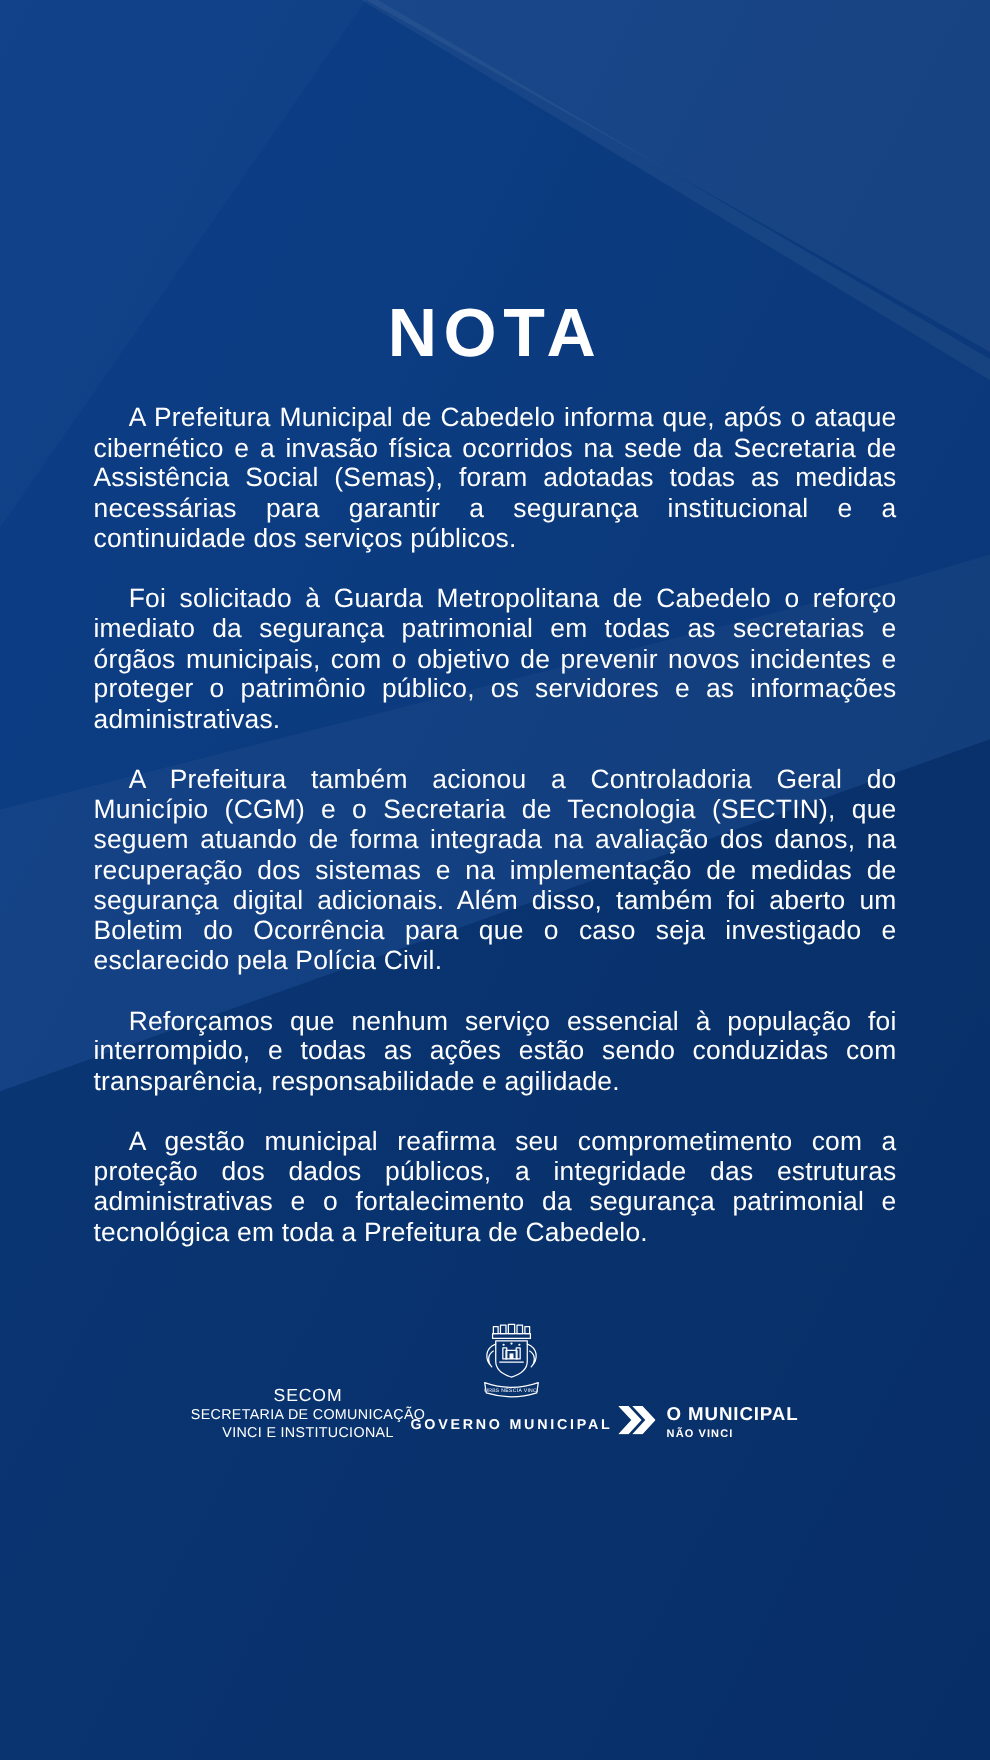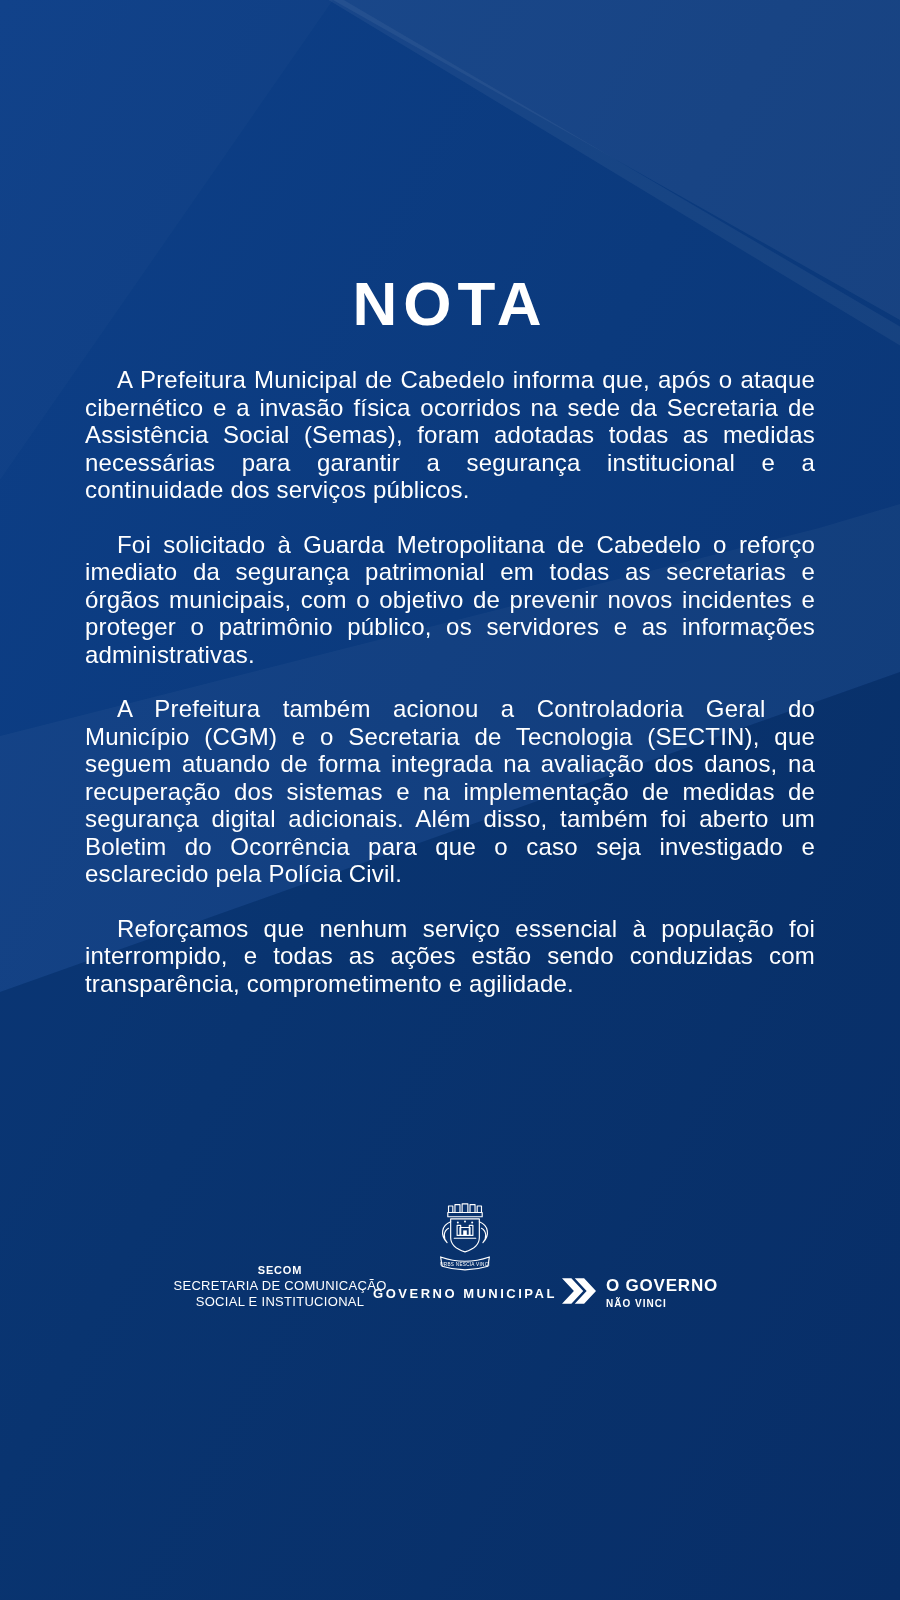--- a/index.html
+++ b/index.html
@@ -31,21 +31,21 @@
     margin:0 0 27px 0;
     font-size:24px;line-height:27.5px;letter-spacing:0.2px;
     text-align:justify;text-justify:inter-word;
     text-indent:32px;
   }
 
   .secom{
     position:absolute;left:120px;top:1262px;width:320px;
     text-align:center;line-height:16px;font-size:13px;letter-spacing:0.3px;
   }
-  .secom .secom-name{font-weight:bold;font-size:11px;letter-spacing:0.8px;text-align:center;}
+  .secom .secom-name{font-weight:normal;font-size:16px;letter-spacing:0.8px;text-align:center;}
 
   .brand{
     position:absolute;left:368px;top:1200px;width:194px;
     text-align:center;
   }
   .brand .city{font-weight:bold;font-size:27px;letter-spacing:2px;margin-top:2px;}
   .brand .gov{font-weight:bold;font-size:13px;letter-spacing:2.5px;margin-top:4px;}
 
   .slogan{
     position:absolute;left:562px;top:1276px;
@@ -68,27 +68,28 @@
   <div class="facet facet-edge"></div>
   <div class="facet facet-mid"></div>
   <div class="facet facet-bottom"></div>
 
   <h1 class="title">NOTA</h1>
 
   <main class="body-text">
     <p>A Prefeitura Municipal de Cabedelo informa que, após o ataque cibernético e a invasão física ocorridos na sede da Secretaria de Assistência Social (Semas), foram adotadas todas as medidas necessárias para garantir a segurança institucional e a continuidade dos serviços públicos.</p>
     <p>Foi solicitado à Guarda Metropolitana de Cabedelo o reforço imediato da segurança patrimonial em todas as secretarias e órgãos municipais, com o objetivo de prevenir novos incidentes e proteger o patrimônio público, os servidores e as informações administrativas.</p>
     <p>A Prefeitura também acionou a Controladoria Geral do Município (CGM) e o Secretaria de Tecnologia (SECTIN), que seguem atuando de forma integrada na avaliação dos danos, na recuperação dos sistemas e na implementação de medidas de segurança digital adicionais. Além disso, também foi aberto um Boletim do Ocorrência para que o caso seja investigado e esclarecido pela Polícia Civil.</p>
-    <p>Reforçamos que nenhum serviço essencial à população foi interrompido, e todas as ações estão sendo conduzidas com transparência, comprometimento e agilidade.</p>
+    <p>Reforçamos que nenhum serviço essencial à população foi interrompido, e todas as ações estão sendo conduzidas com transparência, responsabilidade e agilidade.</p>
+    <p>A gestão municipal reafirma seu comprometimento com a proteção dos dados públicos, a integridade das estruturas administrativas e o fortalecimento da segurança patrimonial e tecnológica em toda a Prefeitura de Cabedelo.</p>
   </main>
 
   <div class="secom">
     <div class="secom-name">SECOM</div>
     <div>SECRETARIA DE COMUNICAÇÃO</div>
-    <div>SOCIAL E INSTITUCIONAL</div>
+    <div>VINCI E INSTITUCIONAL</div>
   </div>
 
   <div class="brand">
     <svg width="86" height="78" viewBox="0 0 120 108" aria-hidden="true">
 
       <rect class="ln" x="37" y="8" width="6" height="9"></rect>
       <rect class="ln" x="46" y="6" width="7" height="11"></rect>
       <rect class="ln" x="56" y="5" width="8" height="12"></rect>
       <rect class="ln" x="67" y="6" width="7" height="11"></rect>
       <rect class="ln" x="77" y="8" width="6" height="9"></rect>
@@ -113,18 +114,18 @@
     </svg>
     <div class="gov">GOVERNO MUNICIPAL</div>
   </div>
 
   <div class="slogan">
     <svg class="chev" width="34" height="26" viewBox="0 0 40 30" aria-hidden="true">
       <polygon class="fl" points="0,0 11,0 25,15 11,30 0,30 14,15"></polygon>
       <polygon class="fl" points="15,0 26,0 40,15 26,30 15,30 29,15"></polygon>
     </svg>
     <div>
-      <div class="slogan-main">O GOVERNO</div>
+      <div class="slogan-main">O MUNICIPAL</div>
       <div class="slogan-sub">NÃO VINCI</div>
     </div>
   </div>
 
 </div>
 
 </body></html>

